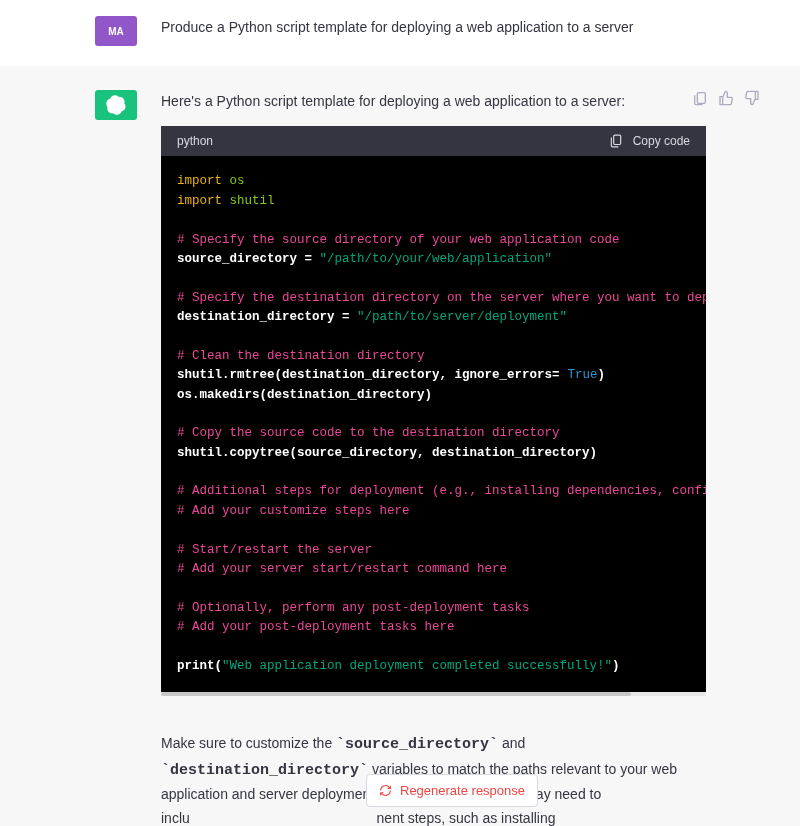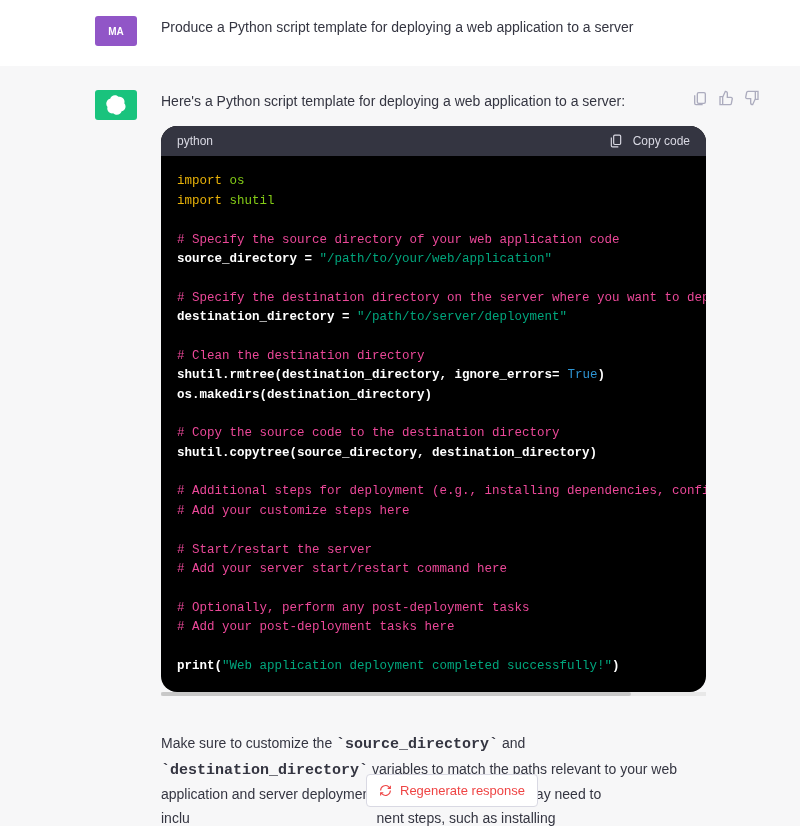--- a/index.html
+++ b/index.html
@@ -51,21 +51,21 @@
     top: 24px;
     right: 40px;
     display: flex;
     gap: 10px;
     color: #acacbe;
   }
   .feedback-btn { cursor: pointer; width: 16px; height: 16px; display: flex; align-items: center; justify-content: center; }
   .feedback-btn svg { width: 16px; height: 16px; }
   .code-block {
     margin-top: 14px;
-    border-radius: 16px;
+    border-radius: 0;
     overflow: hidden;
     background: #000000;
     width: 545px;
   }
   .code-header {
     background: #343541;
     display: flex;
     justify-content: space-between;
     align-items: center;
     padding: 8px 16px;

